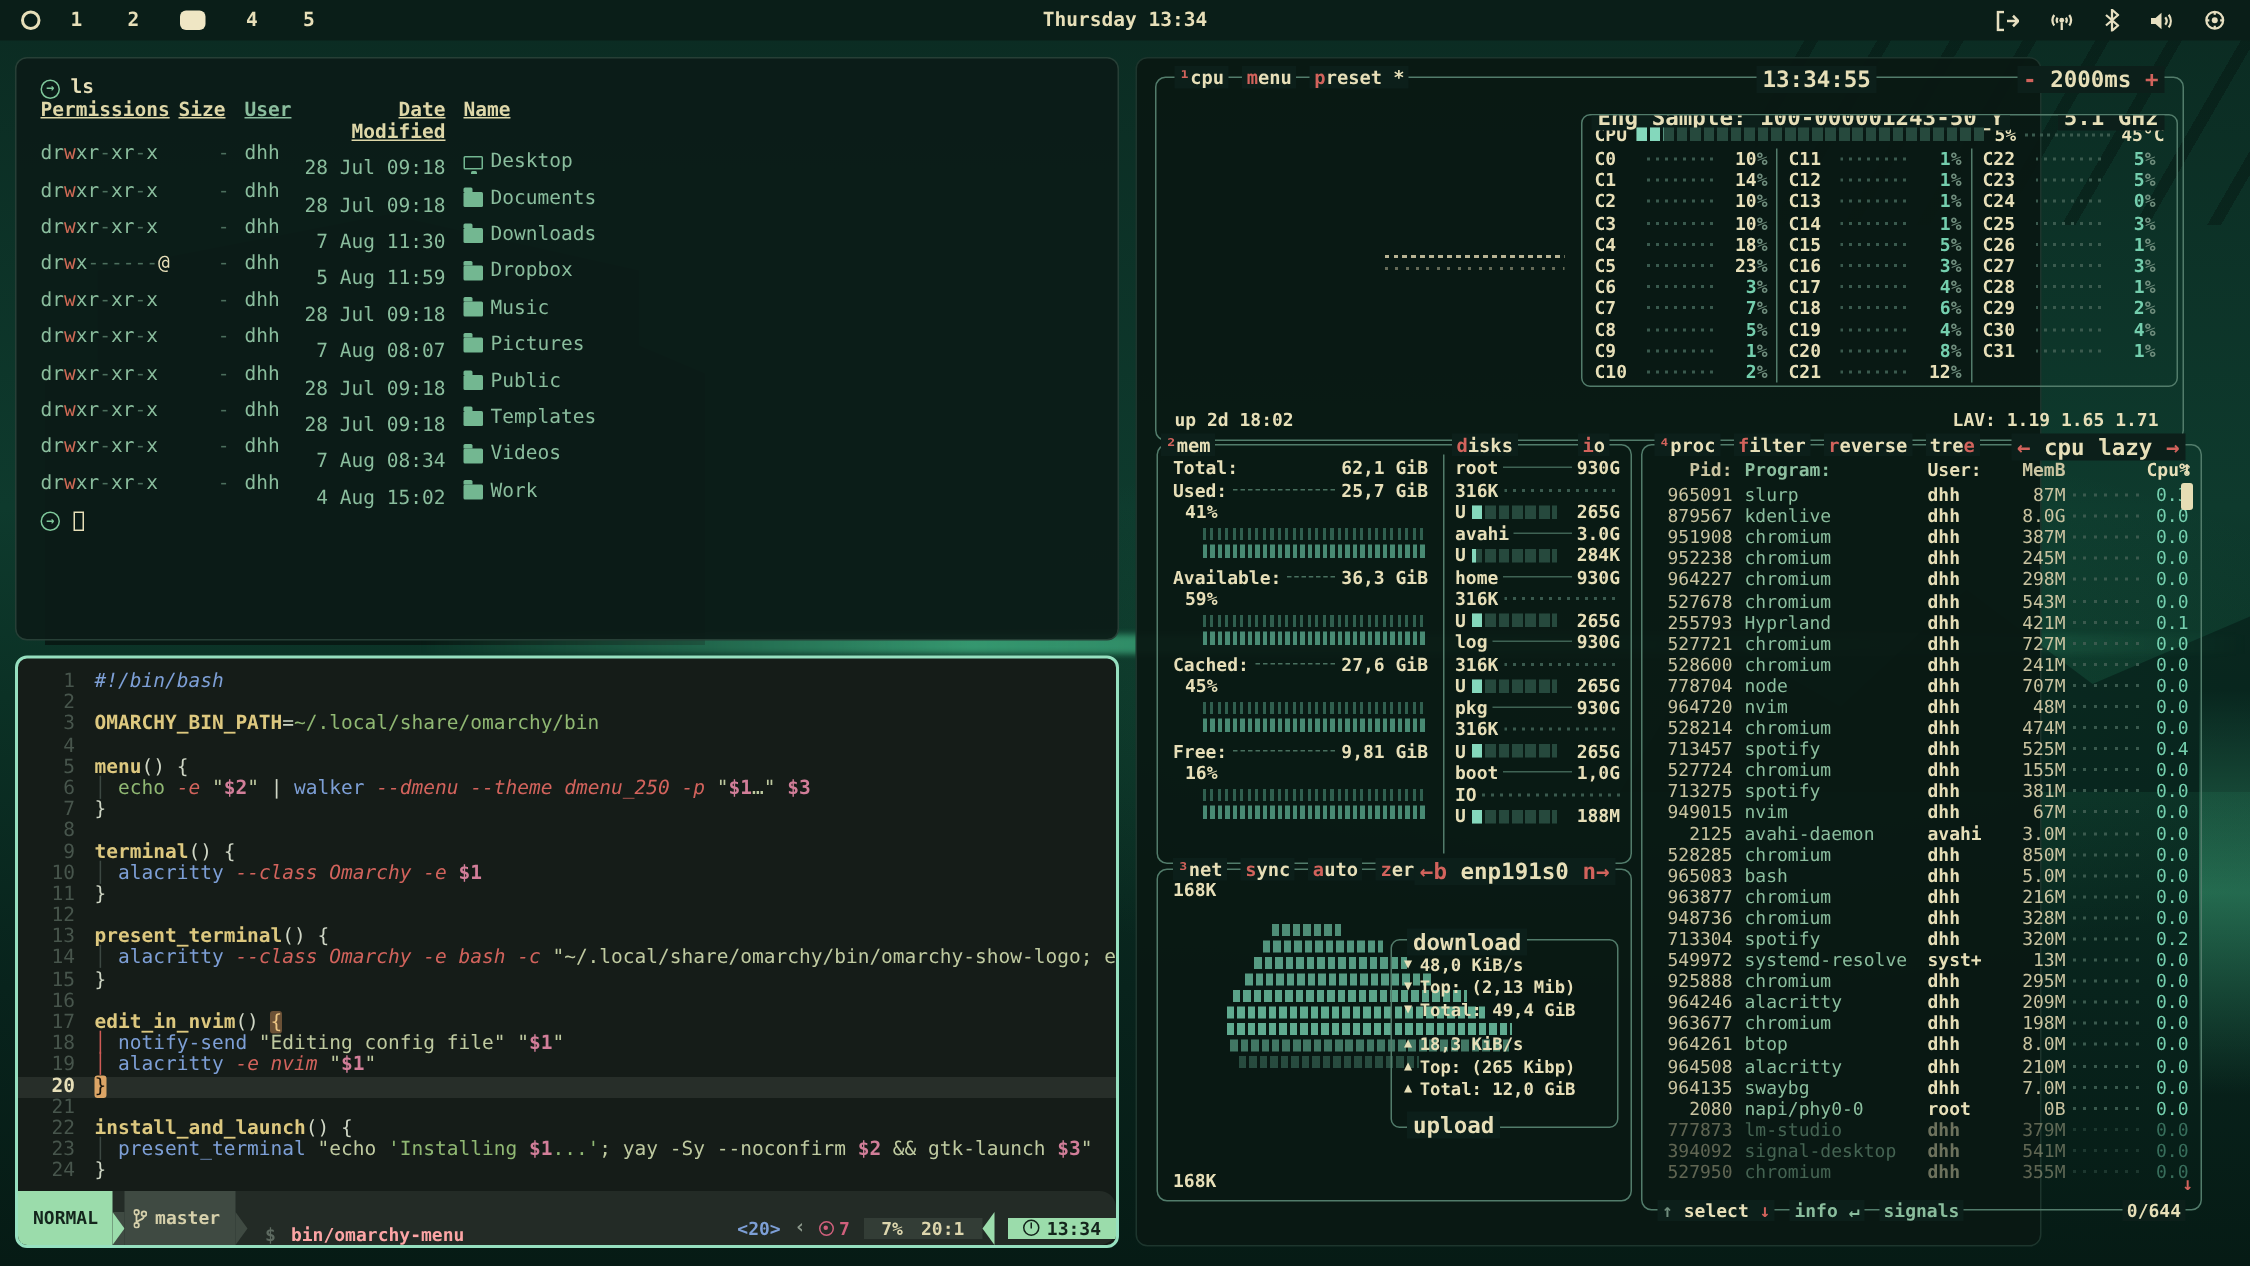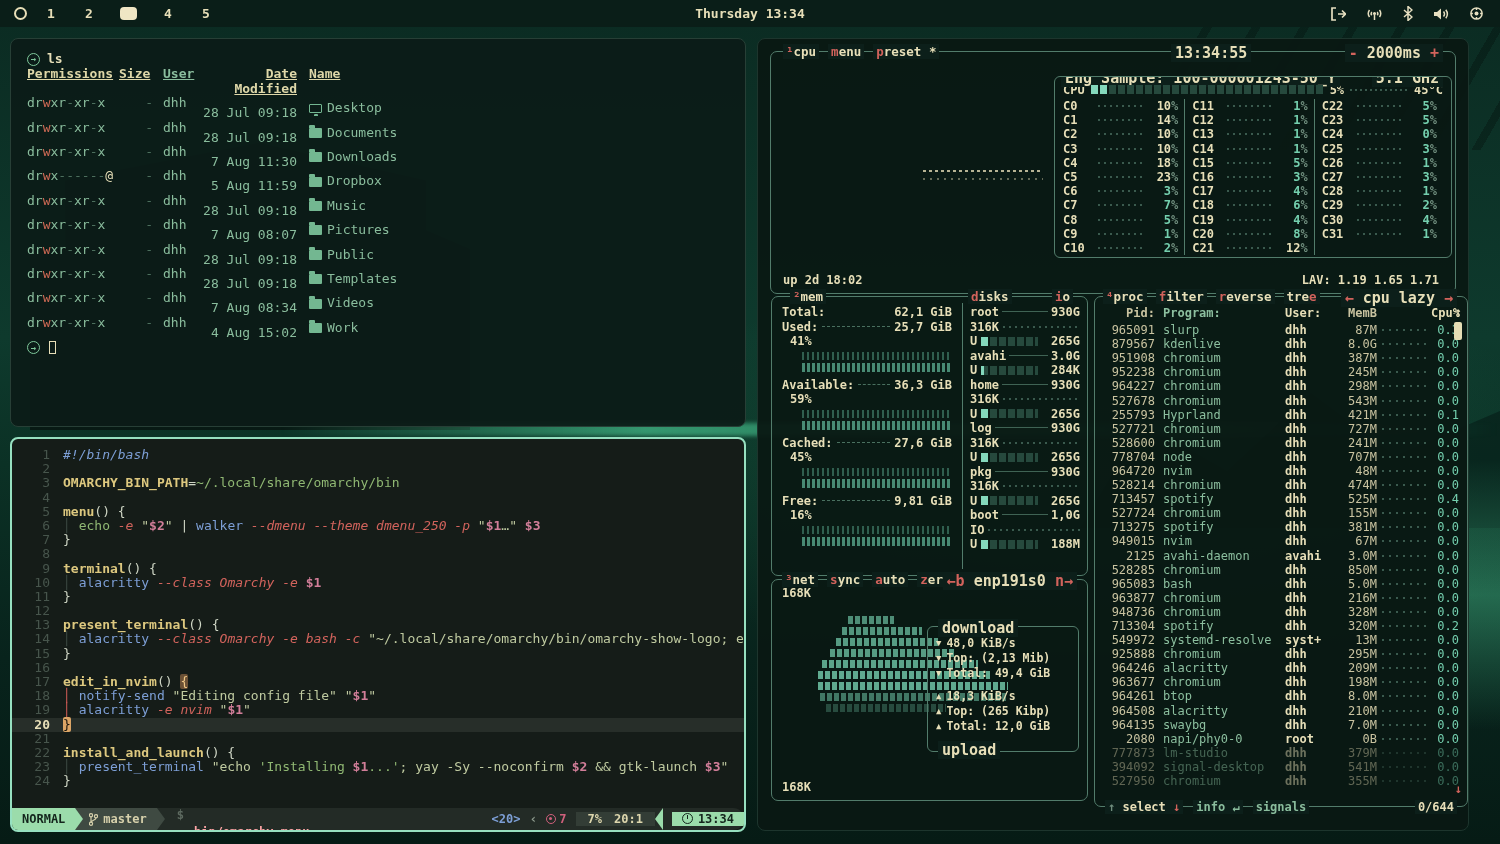--- a/index.html
+++ b/index.html
@@ -71,42 +71,42 @@
   .tk-txt{color:#cfd6c5;}
   .tk-grn{color:#90b873;}
   .tk-cmd{color:#7d9fd6;}
   .tk-opt{color:#d2635c;font-style:italic;}
   .tk-str{color:#bfcaa0;}
   .tk-var{color:#d27e99;font-weight:bold;}
   .tk-gd{color:#3c4842;}
   .tk-rg{color:#cf5b56;}
   .tk-mp{background:#6b5136;color:#eec684;border-radius:2px;}
   .tk-cur{background:#dca566;color:#15120b;border-radius:2px;}
-  .statusline{position:absolute;left:0;bottom:0;width:100%;height:22px;background:#232b26;
-    display:flex;align-items:flex-start;font-size:12px;font-weight:bold;color:var(--cream-dim);border-radius:11px;}
+  .statusline{position:absolute;left:0;bottom:0;width:100%;height:36px;background:#232b26;
+    display:flex;align-items:flex-end;font-size:12px;font-weight:bold;color:var(--cream-dim);border-radius:11px;}
   .seg-mode{background:#9bdcab;color:#14251c;padding:0 10px;height:100%;display:flex;align-items:center;}
   .tri{width:0;height:0;border-top:11px solid transparent;border-bottom:11px solid transparent;}
   .tri-mode{border-left:8px solid #9bdcab;background:#3f4a42;}
   .seg-branch{background:#3f4a42;height:100%;display:flex;align-items:center;gap:5px;padding:0 10px 0 6px;color:#d6d0ab;}
   .tri-branch{border-left:8px solid #3f4a42;}
   .sl-dollar{color:#5d6a60;margin:0 10px 0 12px;}
   .sl-file{color:#fca5a5;margin-top:17px;}
   .sl-right{margin-left:auto;display:flex;align-items:center;gap:9px;}
   .sl-sel{color:var(--blue);}
   .sl-sep{color:#8d9a8d;font-size:13px;}
   .diag{display:flex;align-items:center;gap:3px;color:#d0607c;}
   .diag-ico{width:10px;height:10px;border:1.6px solid #d0607c;border-radius:50%;position:relative;}
   .diag-ico::after{content:"";position:absolute;left:2px;top:2px;width:3px;height:3px;background:#d0607c;border-radius:50%;}
   .seg-stats{background:#333d36;height:100%;display:flex;align-items:center;gap:12px;padding:0 12px;color:#ddd6ad;}
   .tri-time{border-right:8px solid #9bdcab;margin-left:-9px;}
   .seg-time{background:#9bdcab;color:#14251c;height:100%;display:flex;align-items:center;gap:5px;padding:0 10px;}
   .clock-ico{width:11px;height:11px;border:1.6px solid #14251c;border-radius:50%;position:relative;}
   .clock-ico::after{content:"";position:absolute;left:4px;top:1px;width:1.6px;height:4px;background:#14251c;}
   
-  .win-btop{left:757px;top:38px;width:712px;height:793px;background:rgba(10,24,19,.95);
+  .win-btop{left:757px;top:38px;width:604px;height:793px;background:rgba(10,24,19,.95);
     border:1px solid #1d352d;color:var(--green);font-size:12px;}
   .bbox{position:absolute;border:1px solid var(--boxborder);border-radius:7px;}
   .btabs{position:absolute;top:-8px;display:flex;gap:9px;align-items:center;}
   .tab{background:var(--bg0);padding:0 3px;font-weight:bold;font-size:12.5px;cursor:default;}
   .thot{color:var(--red);} .tcream{color:var(--cream);}
   .blabel{position:absolute;background:var(--bg0);padding:0 4px;font-weight:bold;color:var(--cream);font-size:15px;white-space:nowrap;}
   
   .box-cpu{left:12px;top:12px;width:686px;height:243px;}
   .cpudots{position:absolute;left:152px;top:118px;width:120px;height:16px;
     background:
@@ -632,21 +632,21 @@
               <span class="cpct">%</span>
             </div>
           </div>
       </div>
     </div>
     <span class="uptime">up 2d 18:02</span>
     <span class="lav">LAV: 1.19 1.65 1.71</span>
   </div>
 
   <div class="bbox box-mem">
-    <div class="btabs" style="left:18px;">
+    <div class="btabs" style="left:2px;">
         <span class="tab title"><span class="thot">²</span><span class="tcream">mem</span></span>
       </div>
     <div class="btabs" style="left:196px;">
         <span class="tab title"><span class="thot">d</span><span class="tcream">isks</span></span>
       </div>
     <div class="btabs" style="right:14px;left:auto;">
         <span class="tab title"><span class="thot">i</span><span class="tcream">o</span></span>
       </div>
     <div class="memcol">
         <div class="memrow">

